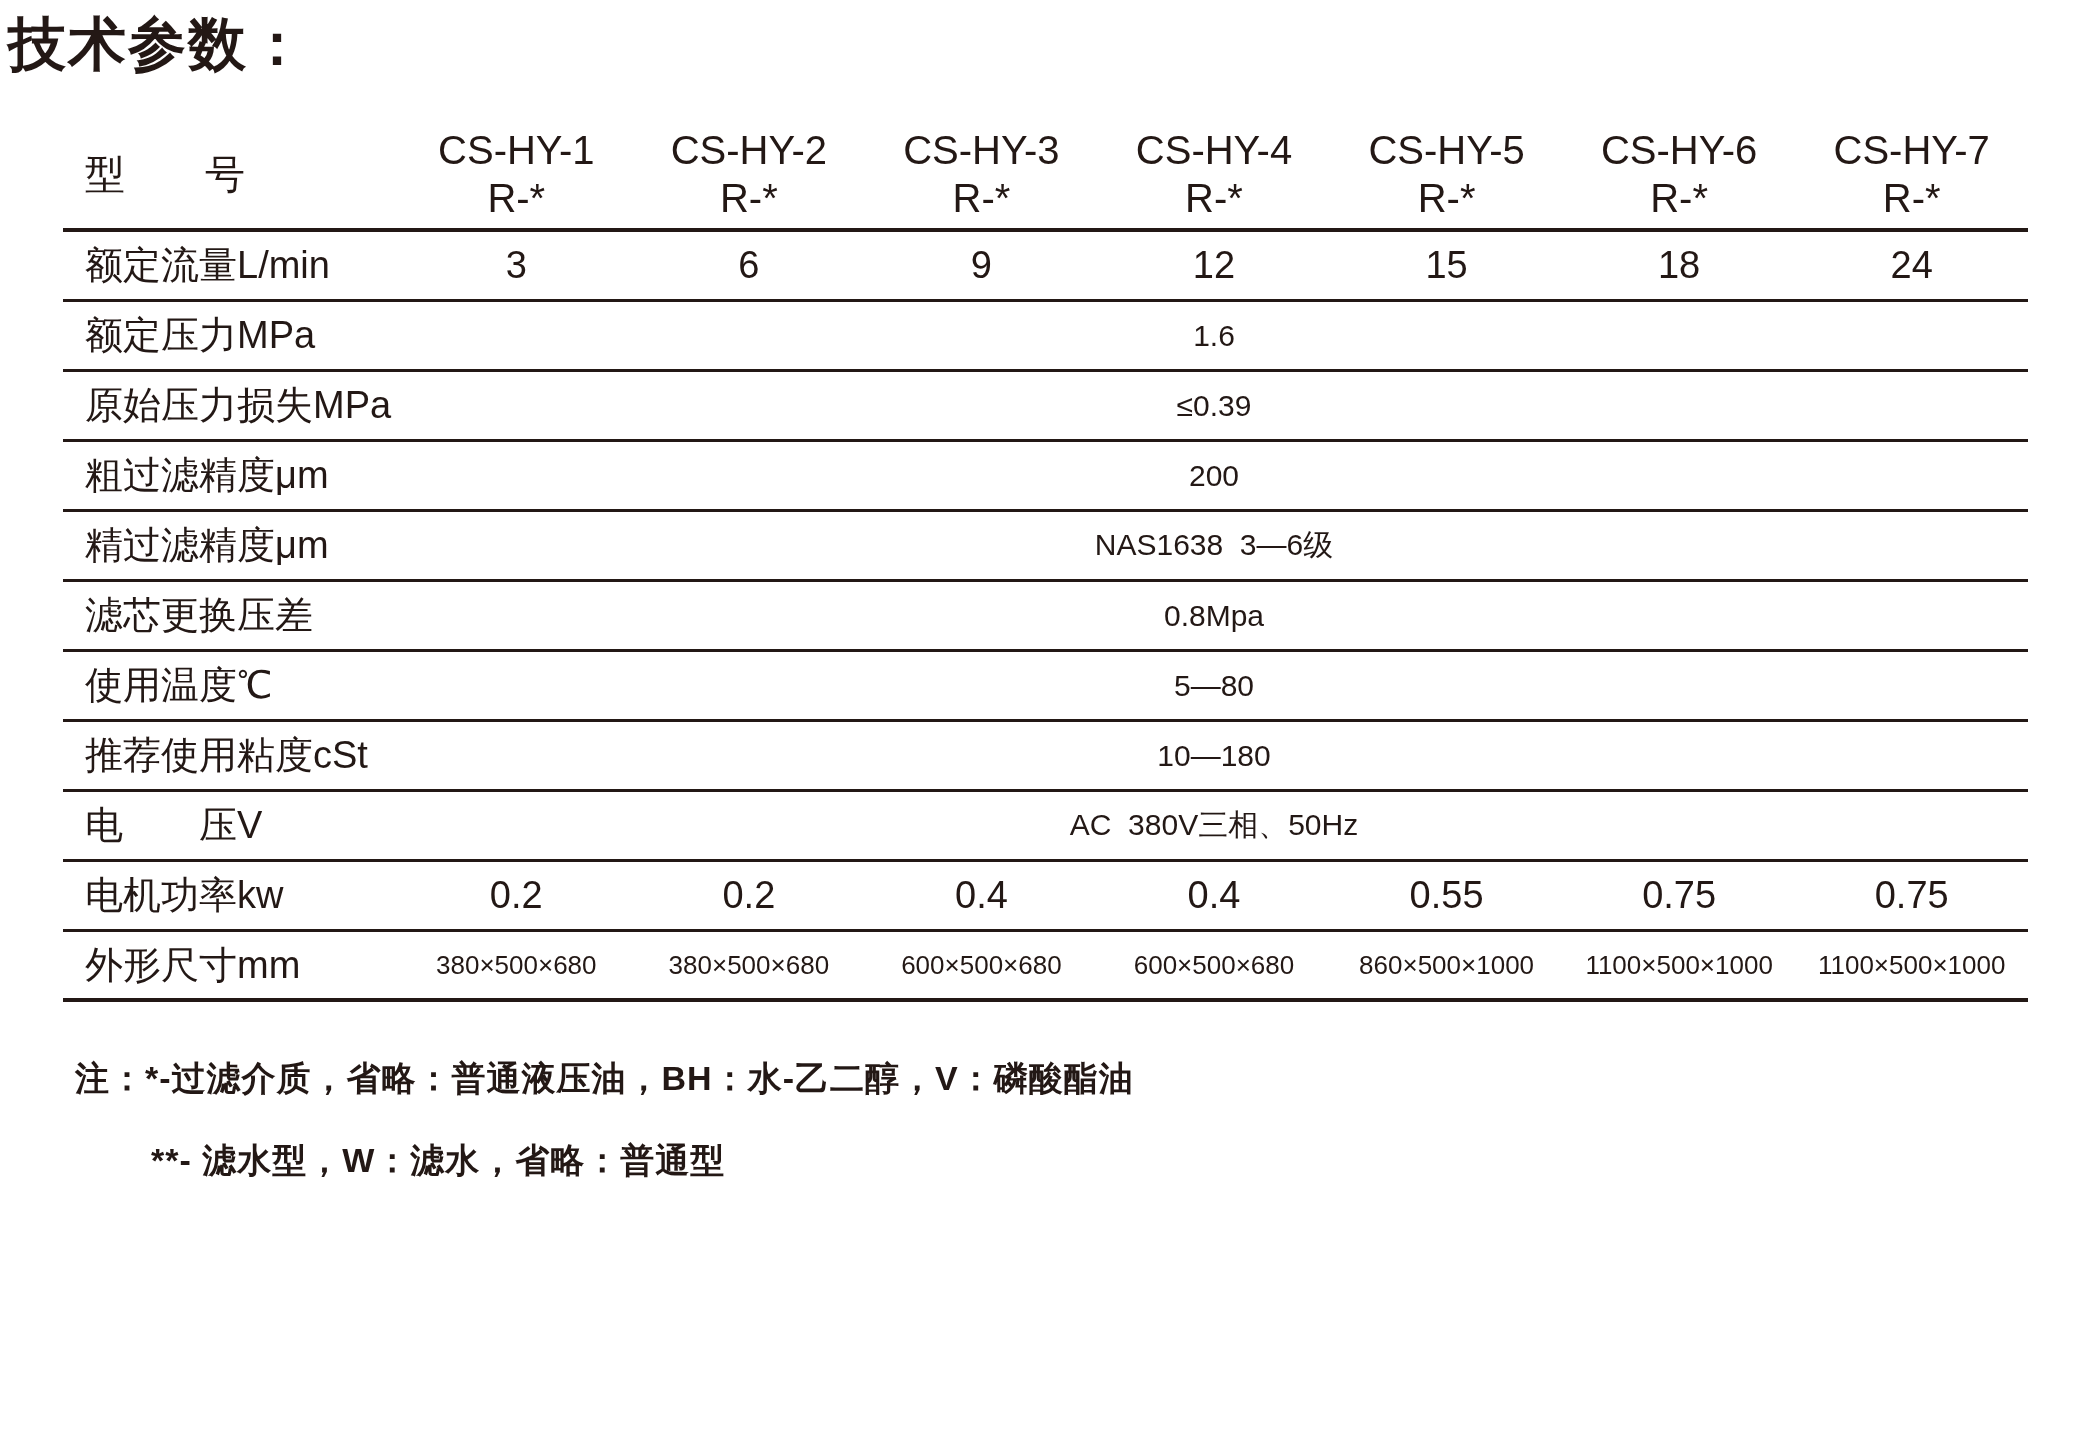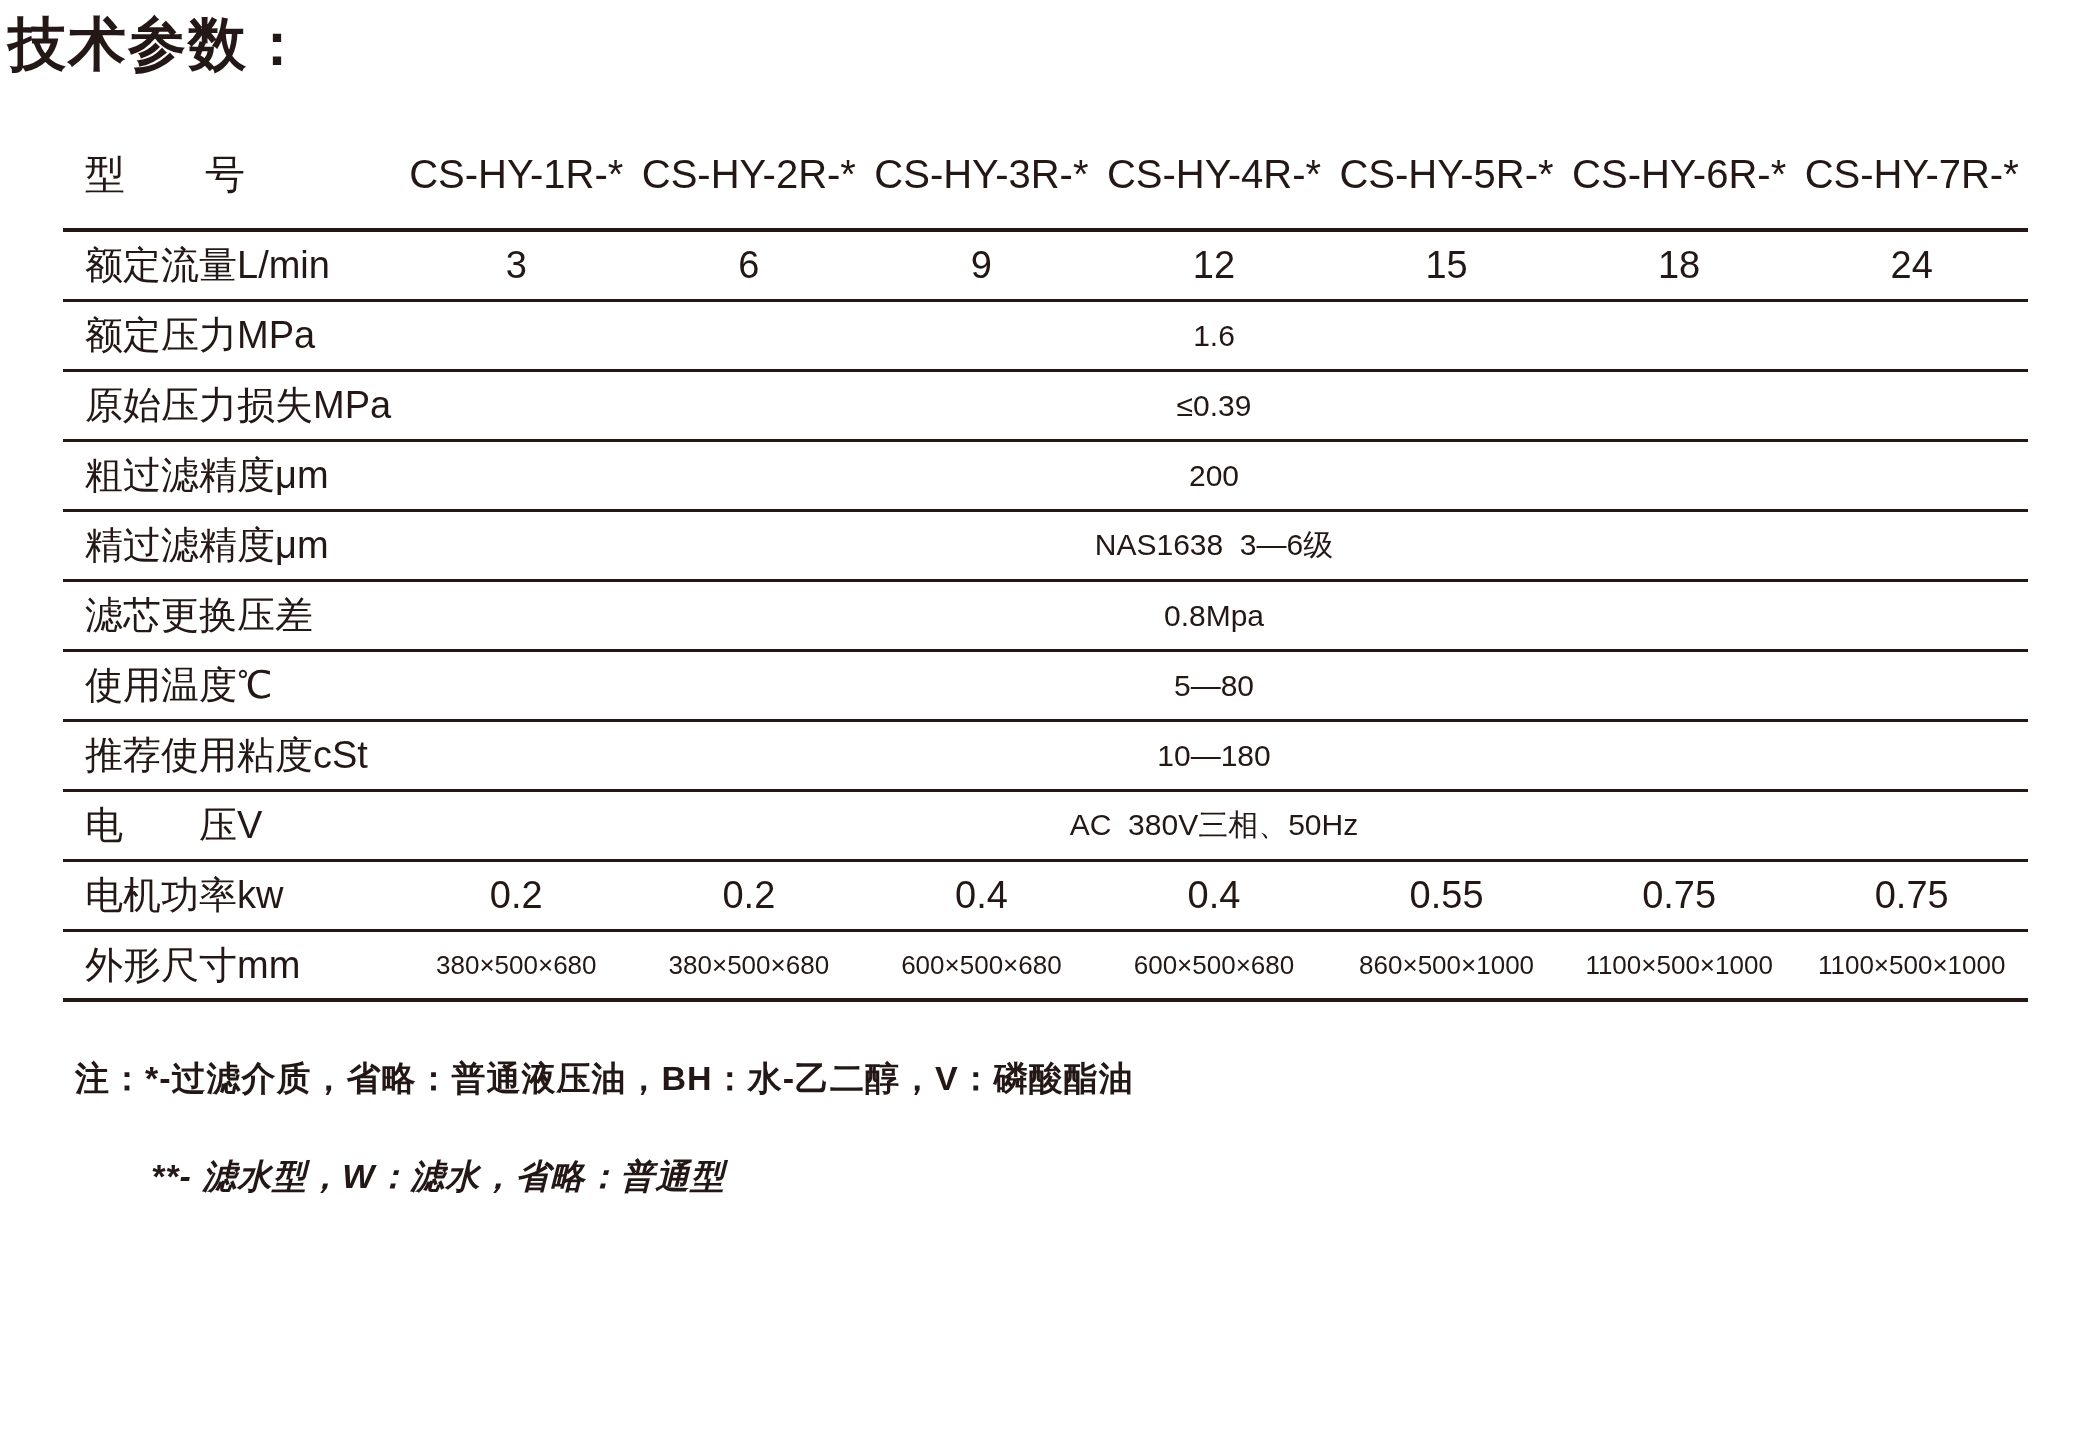--- a/index.html
+++ b/index.html
@@ -28,21 +28,21 @@
     border-bottom: 4px solid #231815;
   }
   .model-label {
     display: flex;
     align-items: center;
     padding-left: 22px;
     font-size: 40px;
   }
   .model-cell {
     display: flex;
-    flex-direction: row;
+    flex-direction: column;
     align-items: center;
     justify-content: center;
     font-size: 40px;
     line-height: 48px;
     letter-spacing: 0px;
   }
   .trow {
     display: grid;
     grid-template-columns: 337px repeat(7, 1fr);
     height: 70px;
@@ -65,21 +65,21 @@
     font-size: 30px;
     white-space: pre-wrap;
   }
   .trow.dims .cell { font-size: 26px; }
   .notes { margin: 54px 0 0 75px; }
   .note-line {
     font-size: 34px;
     font-weight: 700;
     letter-spacing: 1px;
   }
-  .note-line.second { margin: 52px 0 0 76px; font-style: italic; }
+  .note-line.second { margin: 36px 0 0 76px; }
 </style>
 </head>
 <body>
 
 <div class="page-title">技术参数：</div>
 
 <div class="spec-table">
 
   <div class="thead">
     <div class="model-label">型　　号</div>

